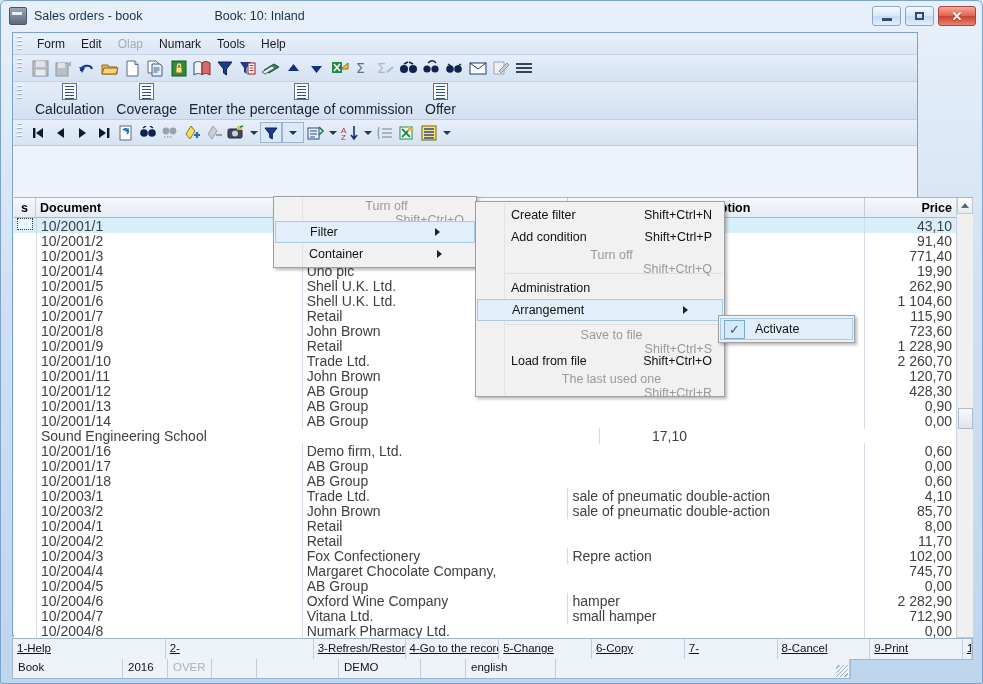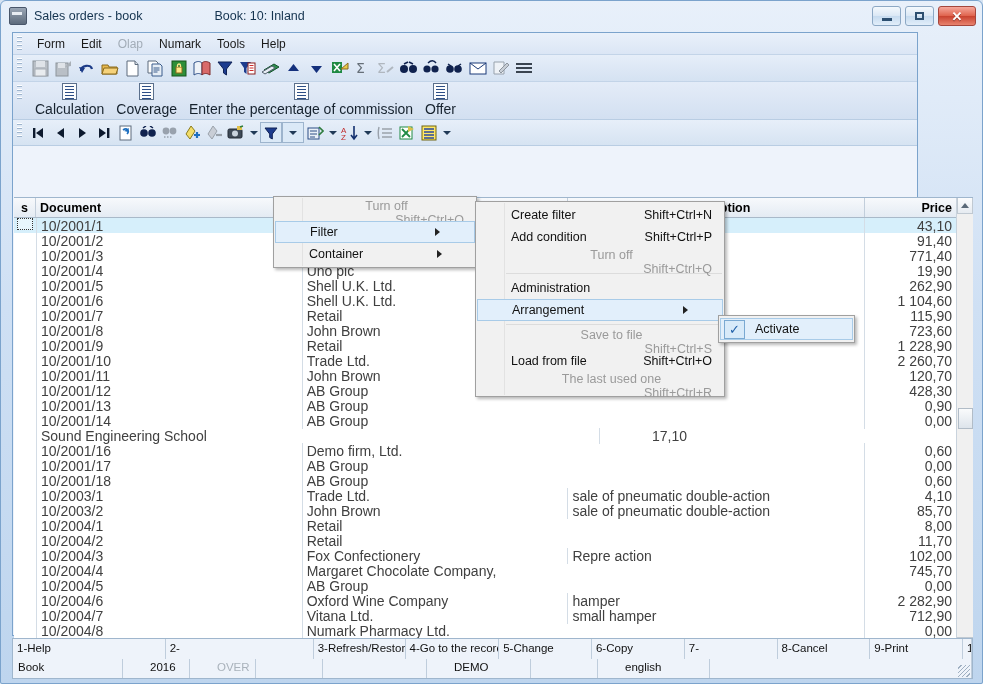--- a/index.html
+++ b/index.html
@@ -280,26 +280,26 @@
   }
 
   
   .fkeybar{
     position:absolute;left:11px;top:637px;width:961px;height:22px;
     display:flex;background:#eef3fa;border:1px solid #9fb6cd;box-sizing:border-box;
     font-size:11.5px;color:#111;
   }
   .fkeybar .k{
     border-right:1px solid #bfcddc;padding:3px 4px;box-sizing:border-box;
-    white-space:nowrap;overflow:hidden;
+    white-space:nowrap;overflow:hidden;text-decoration:underline;
   }
   .statusbar{
-    position:absolute;left:11px;top:658px;width:961px;height:20px;
+    position:absolute;left:11px;top:658px;width:839px;height:20px;
     display:flex;background:#eef3fa;border:1px solid #9fb6cd;border-top:none;box-sizing:border-box;
-    font-size:11.5px;color:#111;gap:22px;
+    font-size:11.5px;color:#111;
   }
   .statusbar .s{
     border-right:1px solid #bfcddc;padding:2px 5px;box-sizing:border-box;
     white-space:nowrap;overflow:hidden;
   }
   .statusbar .s.dim{color:#a9b2bb;}
   .grip{
     position:absolute;right:2px;bottom:1px;width:12px;height:12px;
     background:
       repeating-linear-gradient(135deg,transparent 0 2px,#9fb0c2 2px 3px);

